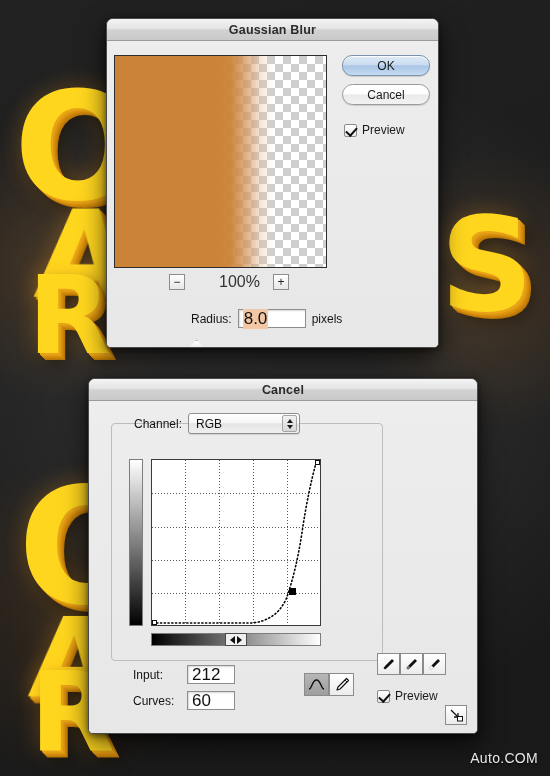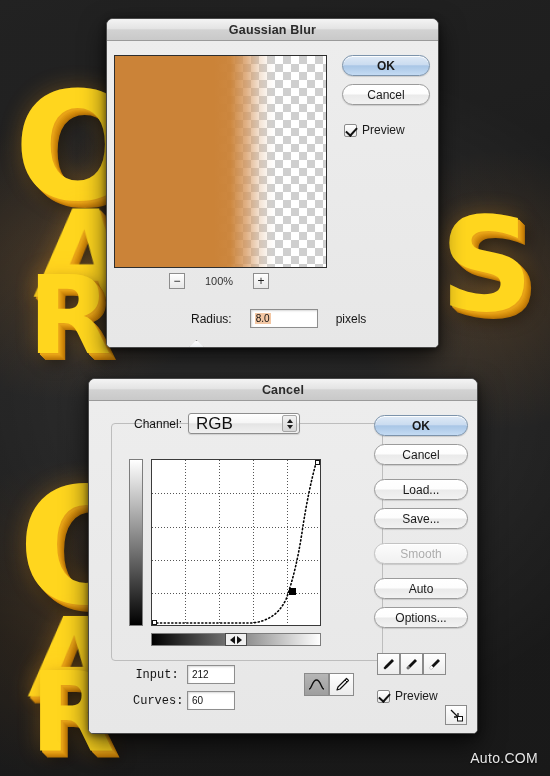--- a/index.html
+++ b/index.html
@@ -106,21 +106,22 @@
     background: linear-gradient(to bottom, #ffffff 0%, #fdfdfd 48%, #eaeaea 52%, #f2f2f2 100%);
     font-size: 12px;
     color: #1a1a1a;
     box-shadow: 0 1px 1px rgba(0,0,0,0.14), inset 0 1px 0 rgba(255,255,255,0.9);
     cursor: default;
     user-select: none;
   }
   .btn.default {
     background: linear-gradient(to bottom, #dfeaf6 0%, #cbdcf0 45%, #a9c6e6 52%, #c4dbf3 100%);
     border-color: #7c93ab;
-    font-weight: bold;
+    font-weight: normal;
+    border-radius: 10px;
   }
   .btn.disabled { color: #adadad; border-color: #c3c3c3;
     background: linear-gradient(to bottom, #fcfcfc, #f1f1f1); }
 
   
   .sqbtn {
     width: 16px; height: 16px;
     border: 1px solid #8d8d8d;
     background: linear-gradient(to bottom, #ffffff, #e7e7e7);
     display: inline-flex; align-items: center; justify-content: center;
@@ -149,21 +150,21 @@
   .check-label { font-size: 12px; color: #1a1a1a; }
 
   
   .field {
     height: 19px;
     border: 1px solid #8e8e8e;
     background: #fff;
     box-shadow: inset 1px 1px 2px rgba(0,0,0,0.16);
     display: flex; align-items: center;
     padding: 0 4px;
-    font-size: 10px;
+    font-size: 17px;
     color: #111;
   }
   .field .sel { background: #f3c7a4; padding: 0 1px; }
 
   .lbl { font-size: 12px; color: #151515; }
 
   
   #dlg-blur { left: 106px; top: 18px; width: 333px; height: 330px; }
   #dlg-blur .dialog-body { height: 308px; }
 
@@ -185,25 +186,25 @@
       rgba(213,150,92,0.75) 82%,
       rgba(225,180,140,0.40) 90%,
       rgba(235,210,185,0.14) 96%,
       rgba(255,255,255,0) 100%);
   }
 
   #blur-zoom {
     position: absolute; left: 62px; top: 232px;
     display: flex; align-items: center; gap: 14px;
   }
-  #blur-zoom .zoomval { font-size: 11px; color: #333; width: 40px; text-align: center; }
+  #blur-zoom .zoomval { font-size: 16px; color: #333; width: 40px; text-align: center; margin-left: 20px; }
 
   #blur-radius-row {
     position: absolute; left: 84px; top: 268px;
-    display: flex; align-items: center; gap: 18px;
+    display: flex; align-items: center; gap: 6px;
   }
   #blur-radius-row .field { width: 68px; }
 
   #blur-slider {
     position: absolute; left: 16px; top: 300px; width: 300px; height: 18px;
   }
   #blur-slider .thumb {
     position: absolute; left: 66px; top: -1px;
     width: 15px; height: 18px;
     background: linear-gradient(to bottom, #fdfdfd, #cfd8e0);
@@ -223,21 +224,21 @@
     position: absolute; left: 45px; top: 12px;
     display: flex; align-items: center; gap: 6px;
   }
   .popup {
     width: 112px; height: 21px;
     border: 1px solid #8e8e8e;
     border-radius: 3px;
     background: linear-gradient(to bottom, #ffffff, #f6f6f6 45%, #e4e4e4 52%, #f0f0f0);
     display: flex; align-items: center;
     padding-left: 7px;
-    font-size: 17px; color: #111;
+    font-size: 12px; color: #111;
     position: relative;
     box-shadow: 0 1px 1px rgba(0,0,0,0.12);
   }
   .popup .stepper {
     position: absolute; right: 2px; top: 1px;
     width: 15px; height: 17px;
     border-radius: 2px;
     background: linear-gradient(to bottom, #f2f2f2, #d7d7d7);
     border: 1px solid #a5a5a5;
     display: flex; flex-direction: column; align-items: center; justify-content: center; gap: 2px;
@@ -305,21 +306,21 @@
     width: 0; height: 0; border-top: 4px solid transparent;
     border-bottom: 4px solid transparent; border-right: 5px solid #111;
   }
   #hgrad .arrows .r {
     width: 0; height: 0; border-top: 4px solid transparent;
     border-bottom: 4px solid transparent; border-left: 5px solid #111;
   }
 
   #io-rows { position: absolute; left: 44px; top: 264px; }
   #io-rows .io-row { display: flex; align-items: center; gap: 6px; margin-bottom: 7px; }
-  #io-rows .io-label { width: 48px; text-align: center; font-size: 12px; color: #151515; font-family: Liberation Mono, monospace; }
+  #io-rows .io-label { width: 48px; text-align: left; font-size: 12px; color: #151515; }
   #io-rows .field { width: 48px; }
 
   #curve-tools {
     position: absolute; left: 215px; top: 272px;
     display: flex;
   }
   .toolbtn {
     width: 25px; height: 23px;
     border: 1px solid #8b8b8b;
     background: linear-gradient(to bottom, #ffffff, #ececec);
@@ -473,32 +474,20 @@
         </svg>
       </div>
       <div class="toolbtn">
         <svg width="16" height="15" viewBox="0 0 16 15">
           <path d="M12.5 1.5 L14.5 3.5 L6 12 L3 13 L4 10 Z" fill="#fff" stroke="#111" stroke-width="1.2" stroke-linejoin="round"></path>
           <path d="M11 3 L13 5" stroke="#111" stroke-width="1"></path>
         </svg>
       </div>
     </div>
 
-    <div id="curves-buttons">
-      <div class="btn default">OK</div>
-      <div class="btn">Cancel</div>
-      <div class="gap"></div>
-      <div class="btn">Load...</div>
-      <div class="btn">Save...</div>
-      <div class="gap"></div>
-      <div class="btn disabled">Smooth</div>
-      <div class="gap"></div>
-      <div class="btn">Auto</div>
-      <div class="btn">Options...</div>
-    </div>
 
     <div id="droppers">
       <div class="toolbtn">
         <svg width="15" height="15" viewBox="0 0 15 15">
           <path d="M11 2 L13 4 L6.5 10.5 L4 12.5 L2.5 11 L4.5 8.5 Z" fill="#111"></path>
         </svg>
       </div>
       <div class="toolbtn">
         <svg width="15" height="15" viewBox="0 0 15 15">
           <path d="M11 2 L13 4 L6.5 10.5 L4 12.5 L2.5 11 L4.5 8.5 Z" fill="#111"></path>

